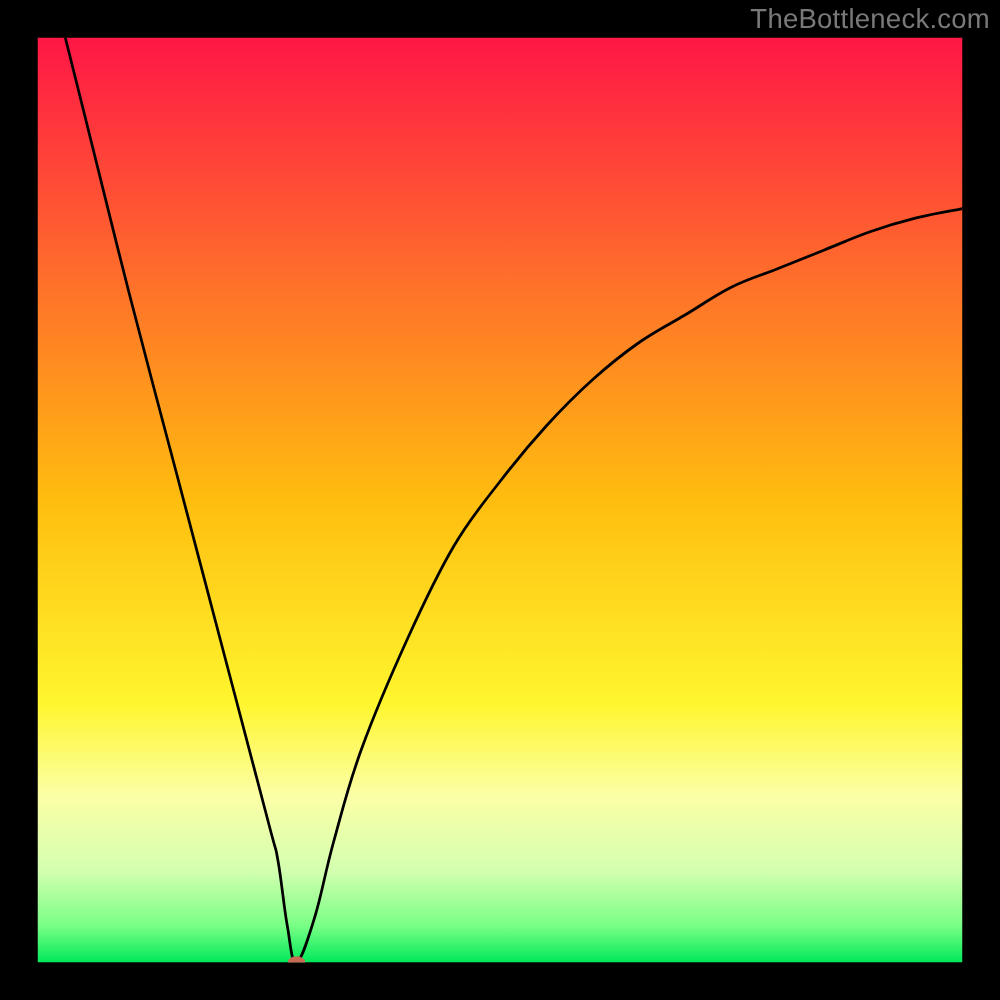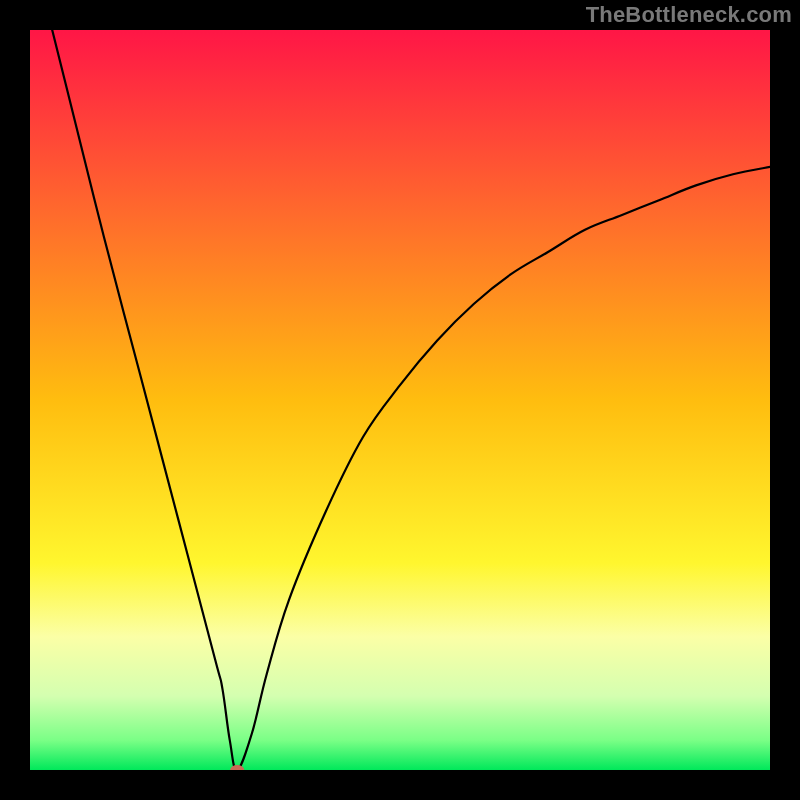--- a/index.html
+++ b/index.html
@@ -17,21 +17,21 @@
     width: 740px;
     height: 740px;
   }
   .watermark {
     position: absolute;
     top: 2px;
     right: 8px;
     font-family: Arial, Helvetica, sans-serif;
     font-size: 22px;
     color: #797979;
-    font-weight: 700;
+    font-weight: 400;
     letter-spacing: 0.2px;
   }
 </style>
 </head>
 <body>
 
 <div class="frame">
   <div class="watermark">TheBottleneck.com</div>
   <svg class="plot" viewBox="0 0 740 740" preserveAspectRatio="none">
     <defs>

